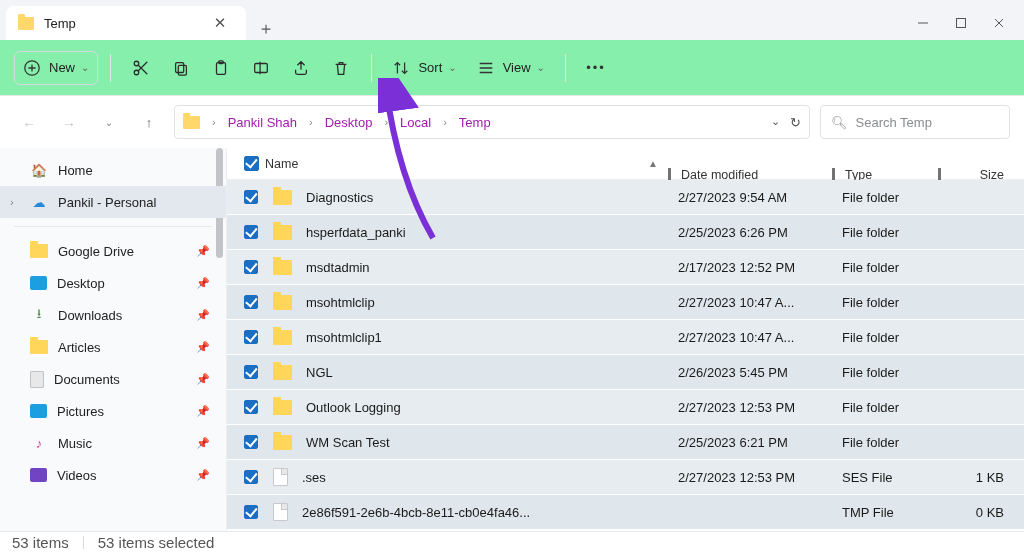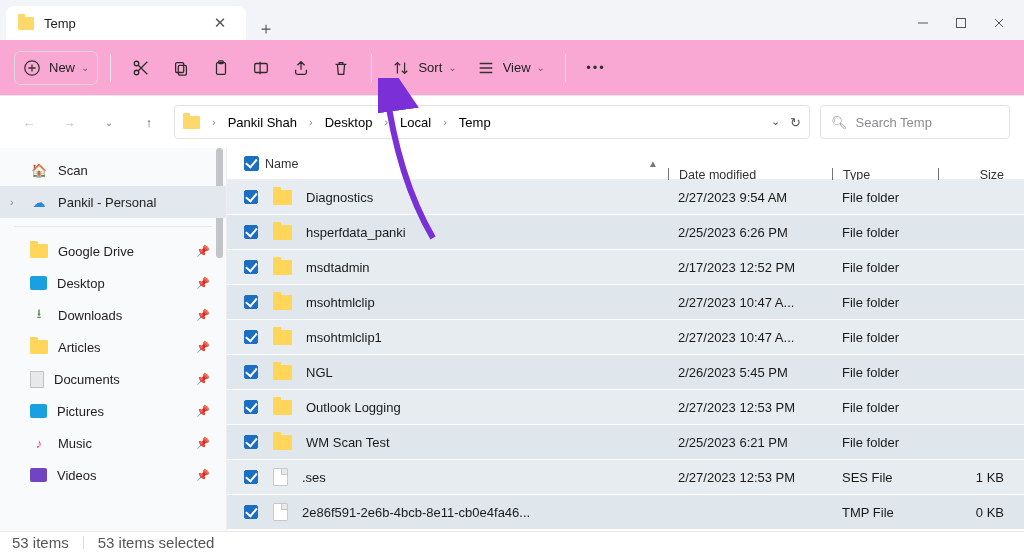--- a/index.html
+++ b/index.html
@@ -12,37 +12,37 @@
   .tab .foldergl { width: 16px; height: 13px; background: #ffd86b; border-radius: 1px; position: relative; }
   .tab .foldergl::before { content:""; position:absolute; top:-3px; left:0; width:7px; height:3px; background:#ffd86b; border-radius:1px 1px 0 0;}
   .tab-title { font-size: 13px; color:#222; flex:1;}
   .tab-close { width:28px; text-align:center; color:#555; cursor:pointer; font-size:15px;}
   .tab-add { width:40px; text-align:center; color:#555; font-size:17px; cursor:pointer;}
   .syswrap { margin-left:auto; display:flex; gap:24px; padding-right:18px; padding-bottom:10px;}
   .sysbtn { width:14px; height:14px; display:flex; align-items:center; justify-content:center; color:#555; cursor:pointer;}
   .sysbtn svg { width:12px; height:12px; }
 
   
-  .toolbar { height: 56px; background:#f9a8d4; border-bottom:1px solid #e7e8ea; display:flex; align-items:center; padding:0 14px; gap:4px;}
+  .toolbar { height: 56px; background:#86efac; border-bottom:1px solid #e7e8ea; display:flex; align-items:center; padding:0 14px; gap:4px;}
   .tool-sep { width:1px; height:28px; background:#e4e5e8; margin:0 8px;}
   .tbtn { display:flex; align-items:center; justify-content:center; height:36px; min-width:36px; padding:0 8px; border-radius:4px; cursor:pointer; color:#4094d8;}
   .tbtn span.lbl { color:#222; margin-left:8px;}
   .tbtn .chev { margin-left:6px; color:#666; font-size:10px;}
   .newbtn { border:1px solid #d8d9dc; border-radius:6px; height:34px;}
   .tbtn svg { width:18px; height:18px; stroke:#333; fill:none; stroke-width:1.4; }
   .tbtn.icon-only svg { stroke:#2b2b2b; }
 
   
   .navrow { height:52px; background:#fff; display:flex; align-items:center; padding:0 14px; gap:10px; }
   .navbtn { width:30px; height:30px; display:flex; align-items:center; justify-content:center; border-radius:4px; cursor:pointer; color:#555;}
   .navbtn.dis { color:#bbb; }
   .addr { flex:1; display:flex; align-items:center; border:1px solid #e2e2e5; border-radius:4px; height:34px; padding:0 8px; gap:6px; background:#fff;}
   .addr .foldergl { width: 17px; height: 13px; background: #ffd86b; border-radius: 1px; position: relative; margin-right:4px;}
   .addr .foldergl::before { content:""; position:absolute; top:-3px; left:0; width:7px; height:3px; background:#ffd86b; border-radius:1px 1px 0 0;}
-  .crumb { color:#000000; cursor:pointer; padding:2px 4px; border-radius:3px;}
+  .crumb { color:#a21caf; cursor:pointer; padding:2px 4px; border-radius:3px;}
   .crumbsep { color:#888; font-size:11px; margin:0 2px;}
   .addr-right { margin-left:auto; display:flex; gap:10px; color:#555;}
   .searchbox { display:flex; align-items:center; border:1px solid #e2e2e5; border-radius:4px; height:34px; padding:0 10px; width:190px; gap:8px; color:#8a8c90;}
   .searchbox input { border:none; outline:none; font-size:13px; color:#333; flex:1; background:transparent;}
   .searchbox input::placeholder { color:#8a8c90;}
 
   
   .main { flex:1; display:flex; overflow:hidden; background:#fff;}
   .sidebar { width:227px; background:#f9fafb; position:relative; border-right:1px solid #eceef1; padding-top:6px;}
   .side-item { display:flex; align-items:center; gap:10px; padding:6px 16px 6px 30px; color:#222; cursor:pointer; font-size:13px; height:32px;}
@@ -64,21 +64,21 @@
   .ic-video { width:17px; height:14px; background:#7144c4; border-radius:2px;}
 
   
   .filewrap { flex:1; overflow:hidden; display:flex; flex-direction:column;}
   .cols { display:flex; height:32px; align-items:center; border-bottom:1px solid #eceef1; padding-left:10px; color:#333; font-size:12.5px;}
   .col-check { width:28px; display:flex; align-items:center; justify-content:center;}
   .col-name { flex:1; display:flex; align-items:center; gap:6px;}
   .col-date { width:164px; padding-left:10px;}
   .col-type { width:106px; padding-left:10px;}
   .col-size { width:86px; text-align:right; padding-right:20px;}
-  .colsep { border-left:1px solid #737373; height:22px;margin-top:31px;}
+  .colsep { border-left:3px solid #737373; height:22px;margin-top:31px;}
   .sortind { margin-left:auto; margin-right:10px; color:#777; font-size:10px;}
   .rows { overflow:auto;}
   .row { display:flex; align-items:center; height:35px; padding-left:10px; background:#dfe7ec; border-bottom:1px solid #fff; font-size:13px;}
   .row:nth-child(odd){ background:#e6ecef;}
   .row .col-check input { width:14px; height:14px;}
   .chk { appearance:none; width:15px; height:15px; border:1px solid #8a8c90; border-radius:2px; display:inline-flex; align-items:center; justify-content:center; cursor:pointer;}
   .chk:checked { background:#1b6ec2; border-color:#1b6ec2;}
   .chk:checked::after { content:""; width:5px; height:9px; border:2px solid #fff; border-top:none; border-left:none; transform:rotate(40deg) translate(-1px,-1px);}
   .fic { margin:0 8px; position:relative;}
   .fileic { width:15px; height:18px; background:#fff; border:1px solid #c6c8cc; border-radius:1px;}
@@ -213,21 +213,21 @@
       <span>🔍︎</span>
       <input placeholder="Search Temp" style="">
     </div>
   </div>
 
   <div class="main">
     <div class="sidebar">
       <div class="side-scroll"></div>
       <div class="side-item">
         <span class="ic ic-home">🏠</span>
-        <span>Scan</span>
+        <span>Home</span>
       </div>
       <div class="side-item selected" style="position:relative;">
         <span class="chevlt">›</span>
         <span class="ic ic-cloud">☁</span>
         <span>Pankil - Personal</span>
       </div>
       <div class="side-divider"></div>
       <div id="quick-mount">
           <div class="side-item">
             <span class="ic-folder"></span>

